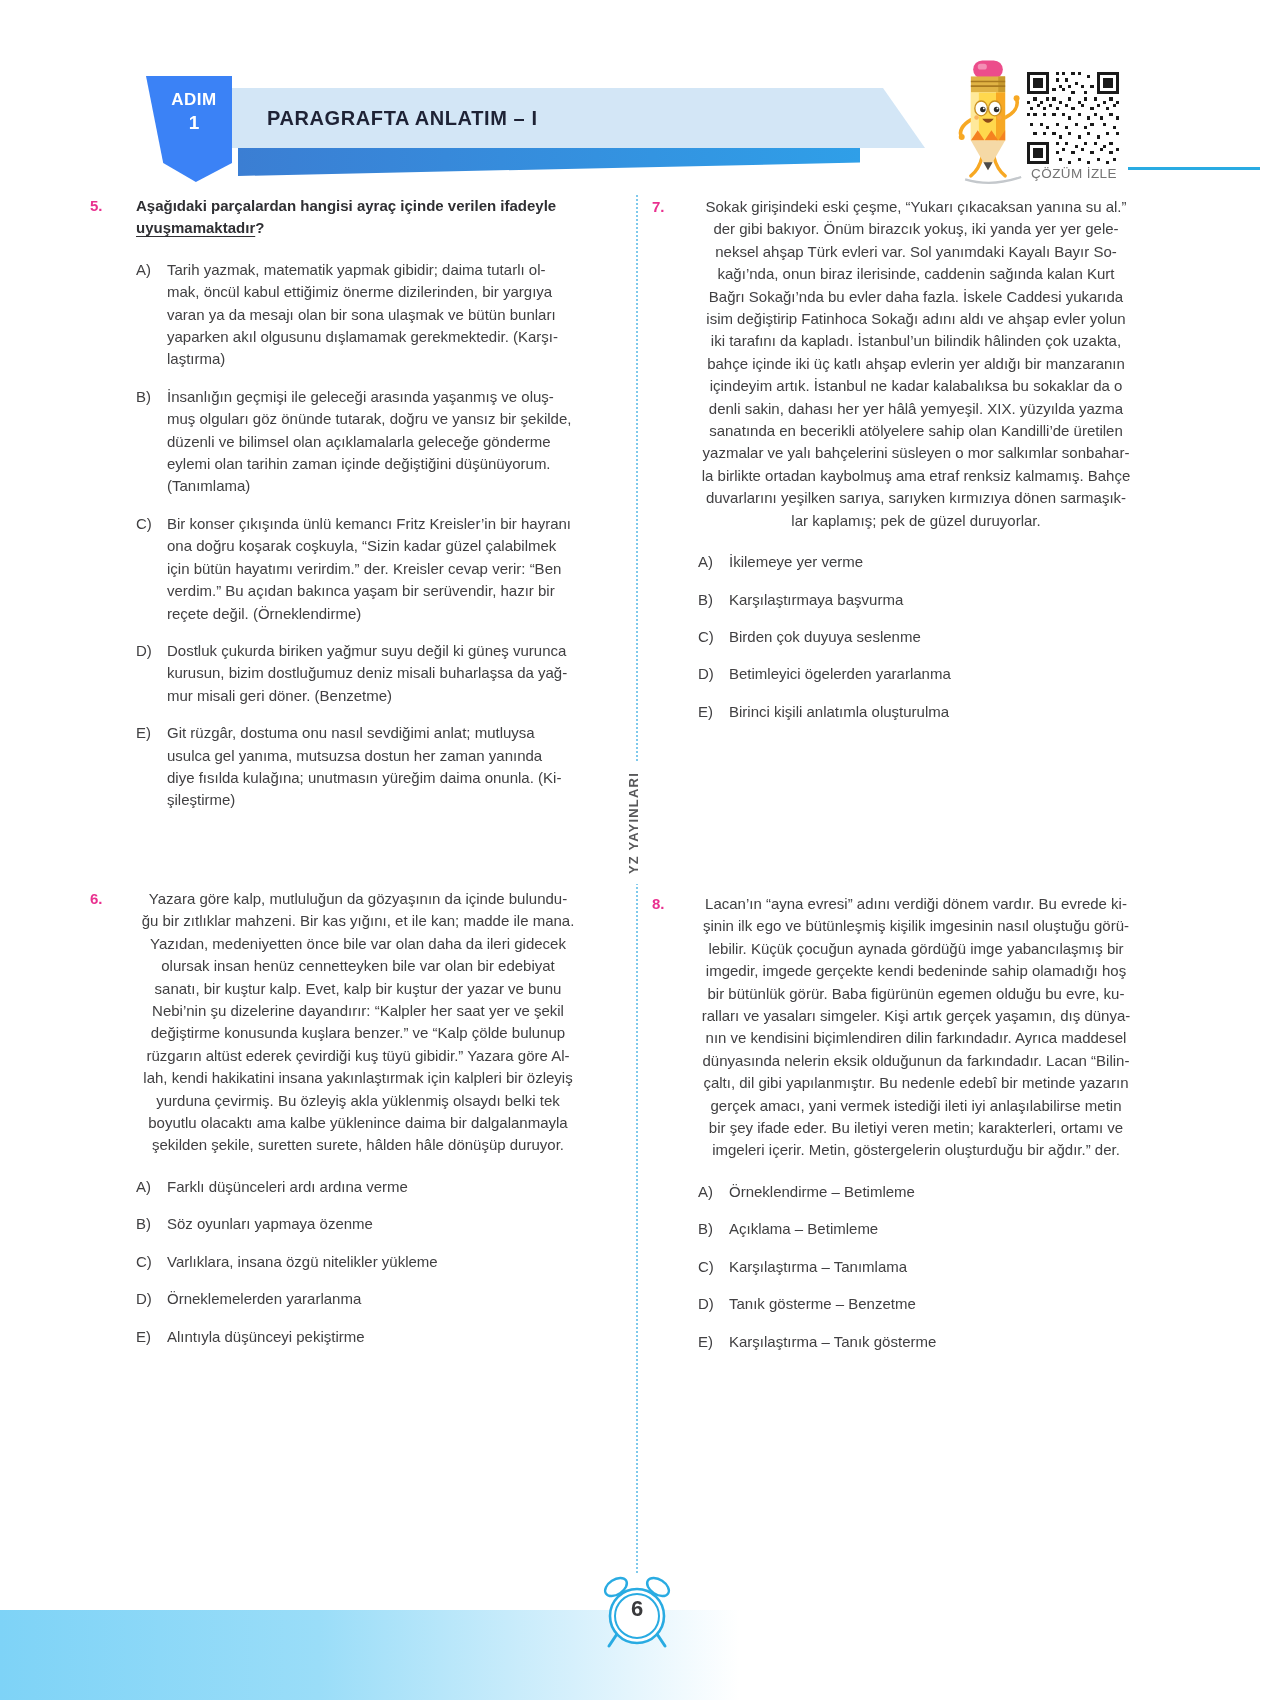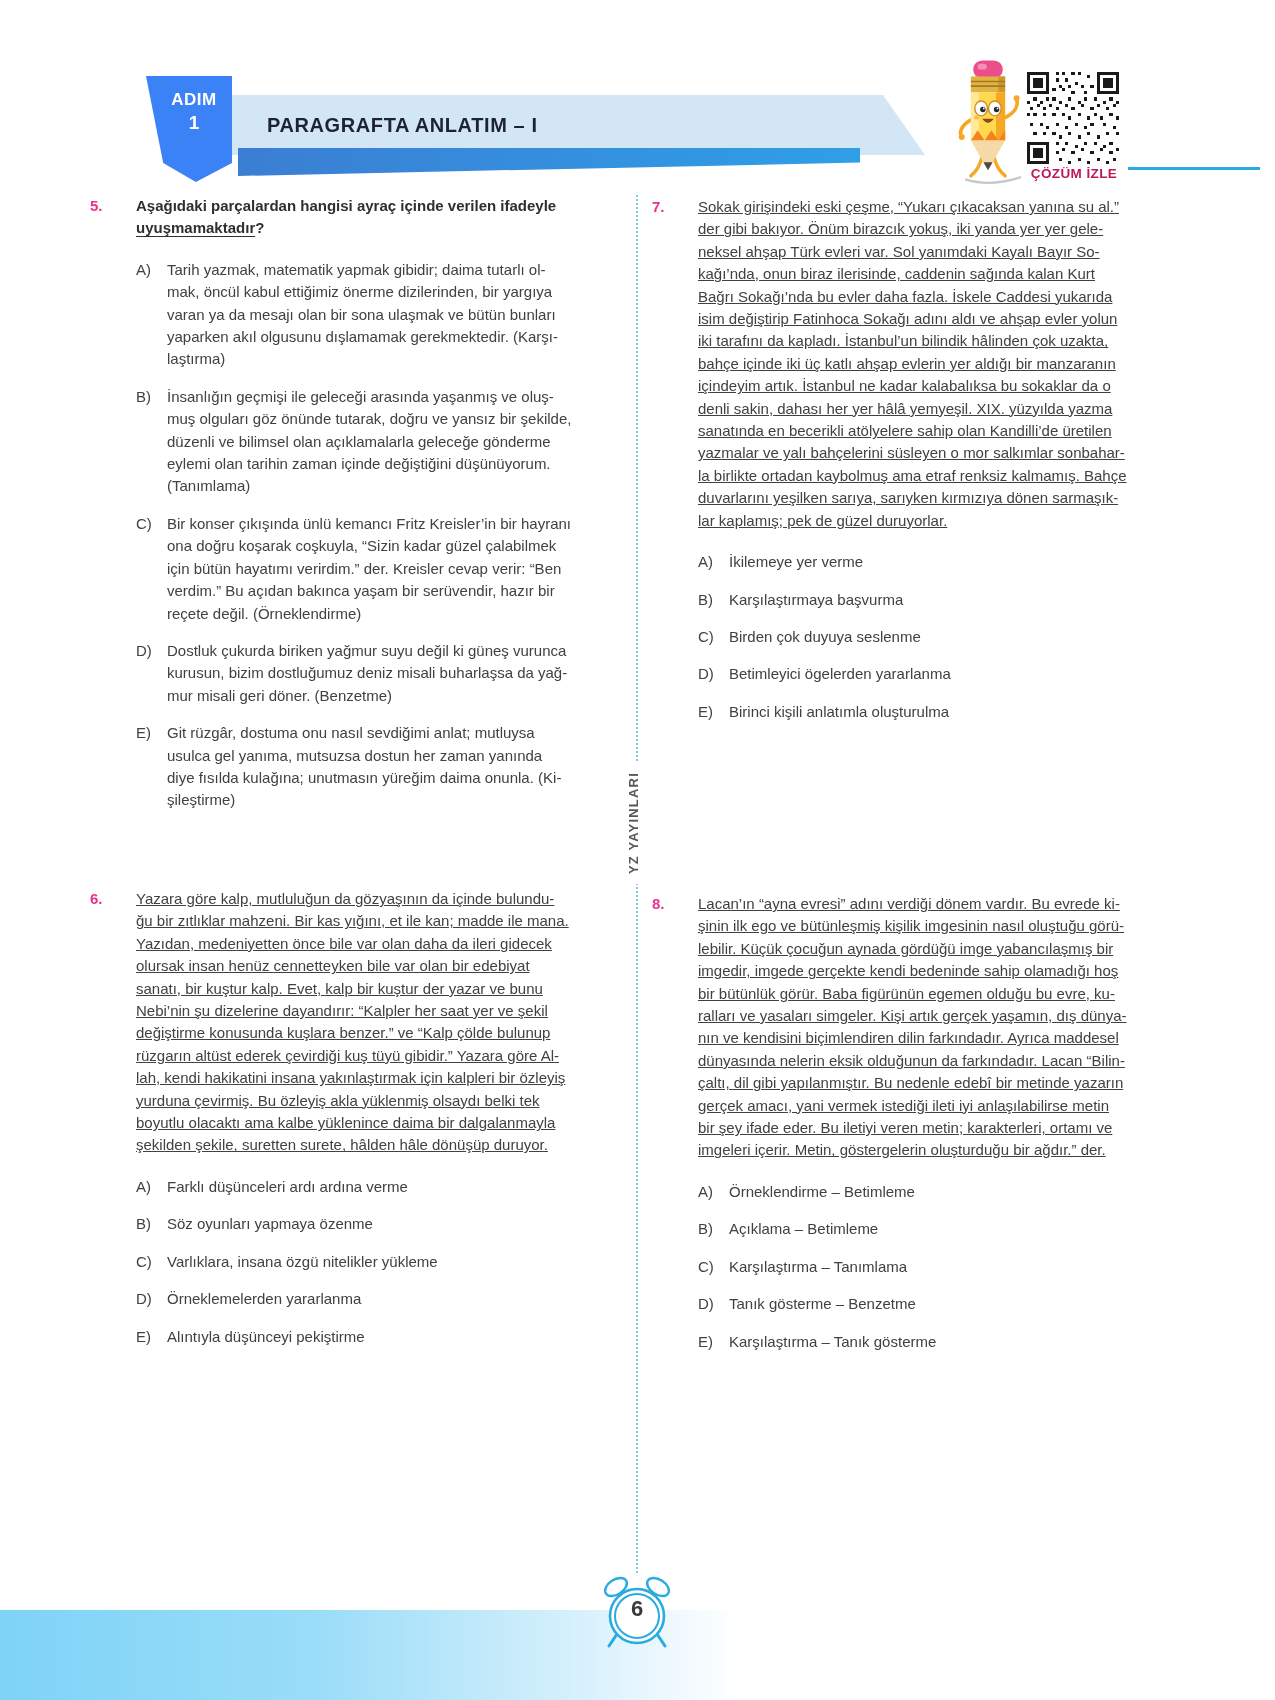--- a/index.html
+++ b/index.html
@@ -1,46 +1,46 @@
 <!DOCTYPE html>
 <html lang="tr"><head>
 <meta charset="utf-8">
 <style>
   html,body{margin:0;padding:0;background:#888;}
   .page{position:relative;width:1275px;height:1700px;background:#ffffff;overflow:hidden;
         font-family:"Liberation Sans",sans-serif;color:#414042;margin:0 auto;}
   
-  .hdr-banner{position:absolute;left:225px;top:95px;width:700px;height:60px;background:#d3e6f6;
+  .hdr-banner{position:absolute;left:225px;top:88px;width:700px;height:60px;background:#d3e6f6;
               clip-path:polygon(0 0,94% 0,100% 100%,0 100%);display:flex;align-items:center;}
   .hdr-title{font-weight:900;font-size:20px;letter-spacing:.6px;color:#1e2235;padding-left:42px;}
   .hdr-strip{position:absolute;left:238px;top:148px;width:622px;height:28px;
              background:linear-gradient(90deg,#3b7ed3,#2f9fe8);
              clip-path:polygon(0 0,100% 0,100% 52%,0 100%);}
   .hdr-badge{position:absolute;left:146px;top:76px;width:86px;height:106px;background:#3b82f6;
              clip-path:polygon(0 0,100% 0,100% 82%,58% 100%,20% 82%);
              color:#fff;text-align:center;z-index:3;}
   .hdr-badge .adim{font-weight:900;font-size:17px;margin-top:14px;margin-left:10px;letter-spacing:.5px;}
   .hdr-badge .one{font-weight:900;font-size:19px;margin-top:2px;margin-left:10px;}
   .hdr-accent{position:absolute;left:1128px;top:167px;width:132px;height:3px;background:#29abe2;}
   .pencil-wrap{position:absolute;left:948px;top:58px;width:80px;height:126px;}
   .qr-wrap{position:absolute;left:1027px;top:72px;width:92px;height:92px;}
   .qr-caption{position:absolute;left:1014px;top:166px;width:120px;text-align:center;
-              font-weight:bold;font-size:13.5px;color:#be185d;letter-spacing:.4px;}
+              font-weight:normal;font-size:13.5px;color:#737373;letter-spacing:.4px;}
   
   .col-divider{position:absolute;left:636px;top:195px;height:1378px;width:0;
                border-left:2px dotted #7fc9ec;z-index:1;}
   .watermark{position:absolute;left:624px;top:762px;z-index:2;background:#fff;padding:10px 2px;
              writing-mode:vertical-rl;transform:rotate(180deg);
              font-size:13px;font-weight:bold;color:#58585a;letter-spacing:1.2px;}
   
   .question{position:absolute;display:flex;font-size:15px;line-height:22.4px;z-index:2;}
   .qnum{flex:0 0 46px;font-weight:bold;color:#e9308f;}
   .qcontent{flex:1;}
   .preline{white-space:pre-line;}
-  .qbody{margin:0;text-align:left;text-decoration:underline;}
+  .qbody{margin:0;text-align:center;}
   .stem{font-weight:bold;color:#2f2f33;margin:25px 0 0 0;}
   .stem.first{margin-top:0;}
   .stem .u{text-decoration:underline;text-underline-offset:3px;}
   .options{margin-top:19px;}
   .option{display:flex;margin-top:15px;}
   .option:first-child{margin-top:0;}
   .olet{flex:0 0 31px;}
   .otext{flex:1;}
   
   .footer-band{position:absolute;left:0;bottom:0;width:100%;height:90px;

